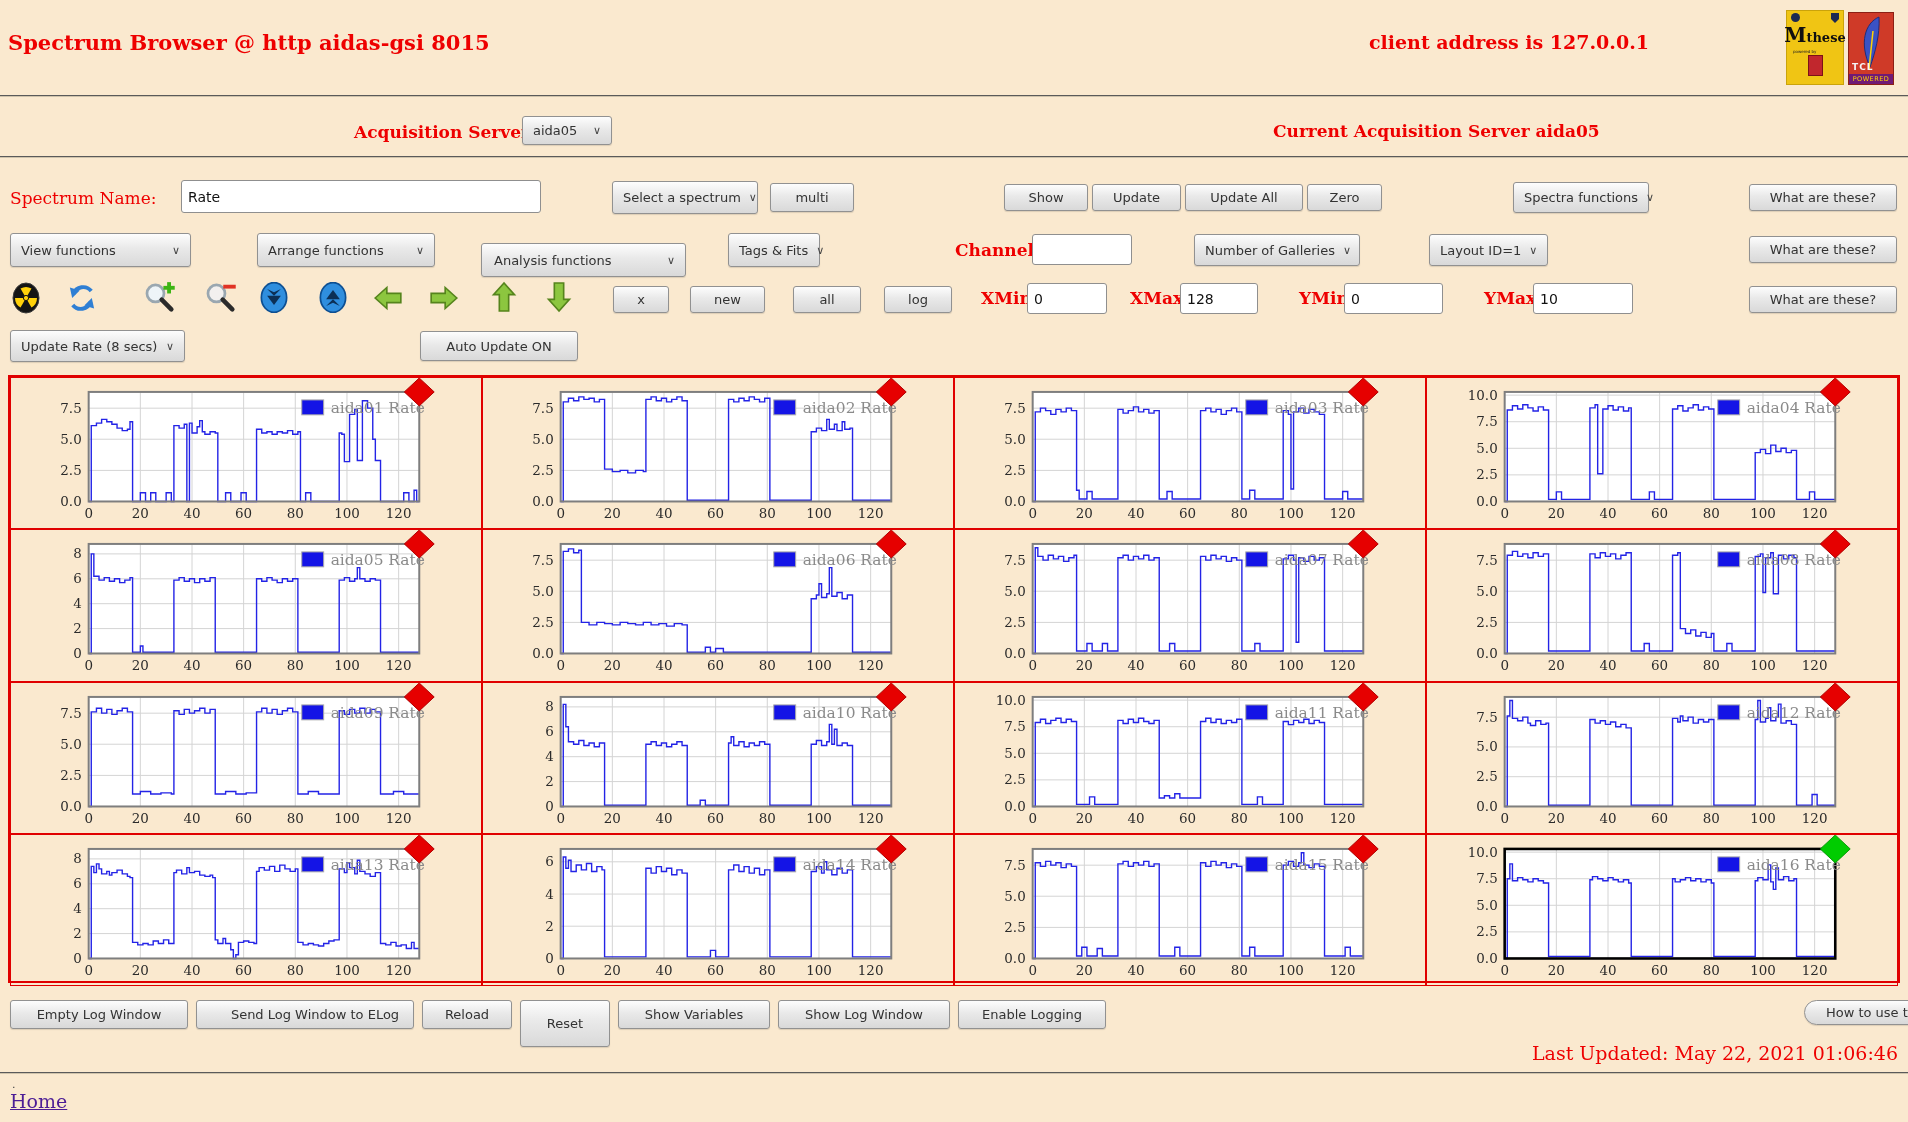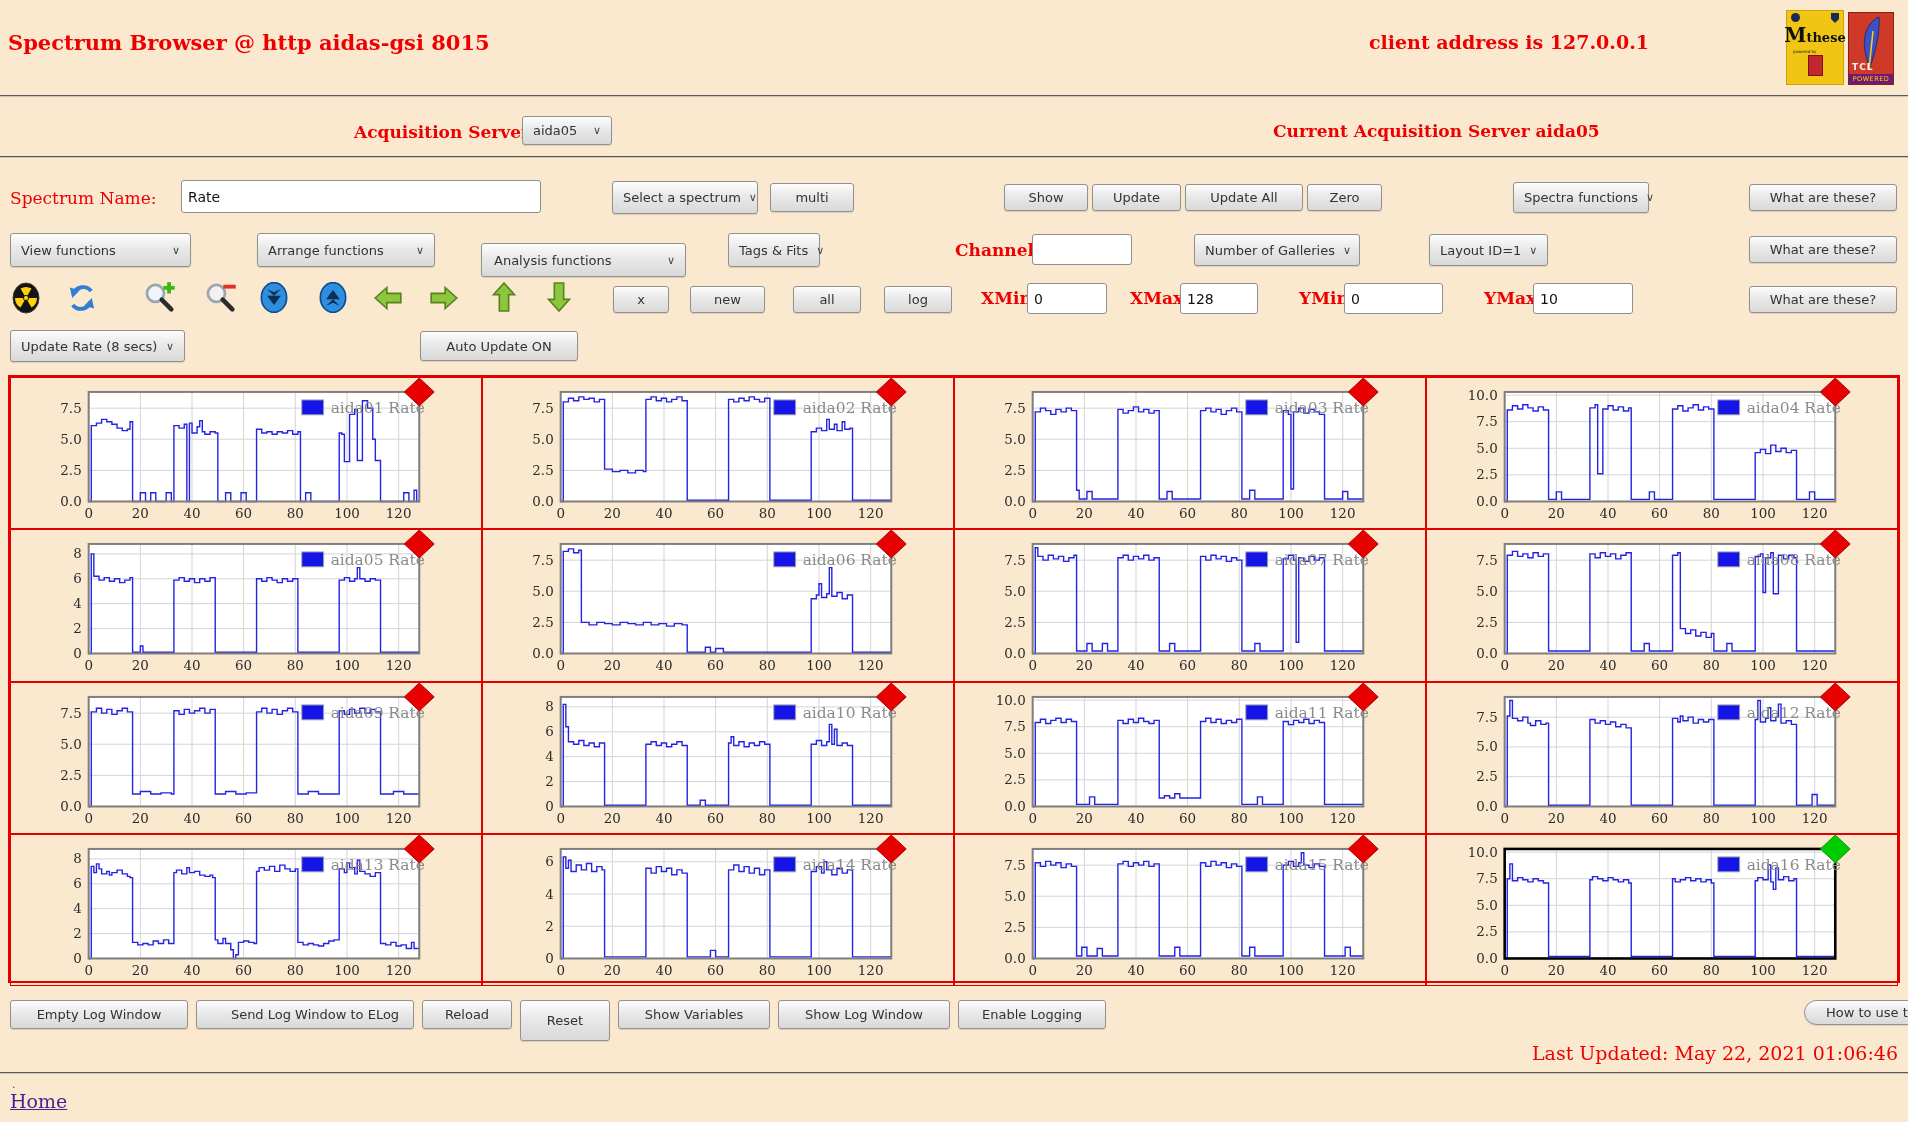--- a/index.html
+++ b/index.html
@@ -736,21 +736,21 @@
         <rect x="292" y="22" width="22" height="15" fill="#1414e6" stroke="#aaaaaa"></rect>
         <text x="321" y="35" font-family="DejaVu Serif,serif" font-size="15.5" fill="#8a8a8a">aida16 Rate</text>
         <polygon points="410,0 425,14 410,28 395,14" fill="#00cc00" stroke="#089a08" stroke-width="1"></polygon>
       </svg>
     </div>
 </div>
 
 <div class="btn" style="left:10px; top:1000px; width:178px; height:29px;">Empty Log Window</div>
 <div class="btn" style="left:196px; top:1000px; width:218px; height:29px;padding-left:20px;">Send Log Window to ELog</div>
 <div class="btn" style="left:422px; top:1000px; width:90px; height:29px;">Reload</div>
-<div class="btn" style="left:520px; top:1000px; width:90px; height:41px;">Reset</div>
+<div class="btn" style="left:520px; top:1000px; width:90px; height:47px;">Reset</div>
 <div class="btn" style="left:618px; top:1000px; width:152px; height:29px;">Show Variables</div>
 <div class="btn" style="left:778px; top:1000px; width:172px; height:29px;">Show Log Window</div>
 <div class="btn" style="left:958px; top:1000px; width:148px; height:29px;">Enable Logging</div>
 <div class="btn" style="left:1804px; top:1000px; width:181px; height:25px;border-radius:13px;">How to use this page</div>
 
 <div class="abs red-serif" style="right:10px; top:1042px; font-size:19px;">Last Updated: May 22, 2021 01:06:46</div>
 
 <div class="hr" style="top:1072px;"></div>
 <div class="abs" style="left:12px; top:1078px; font-size:11px; color:#444;">.</div>
 <a class="home abs" href="#" style="left:10px; top:1090px; font-size:19px;">Home</a>

